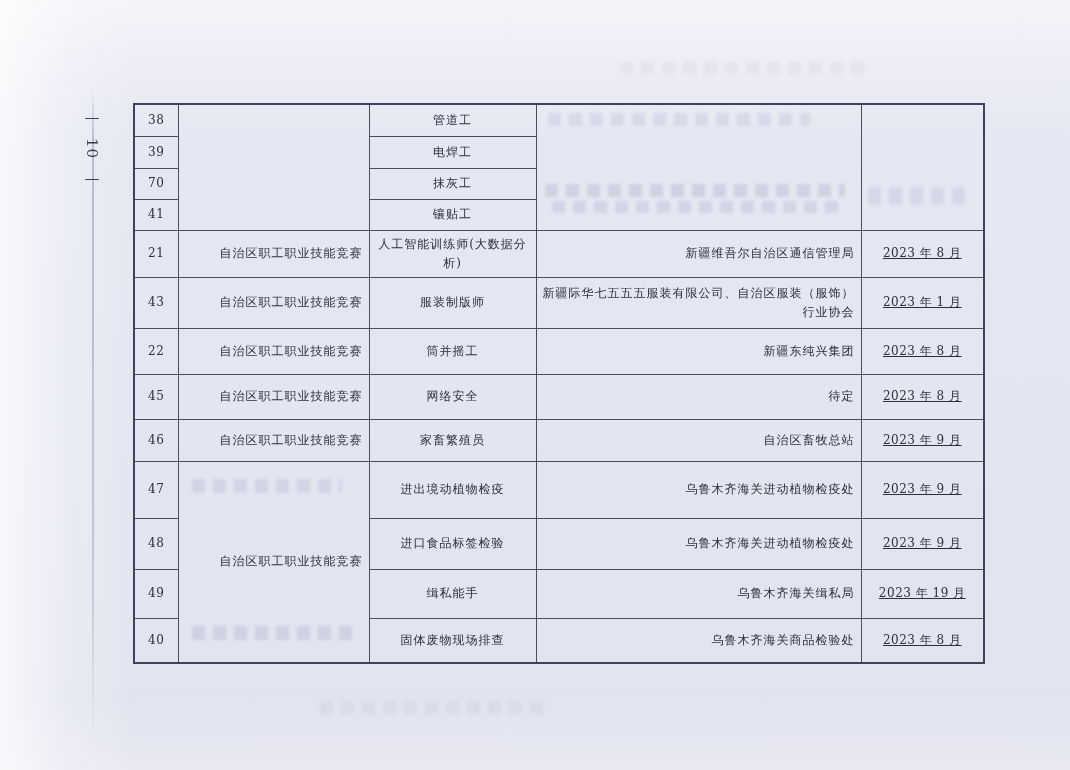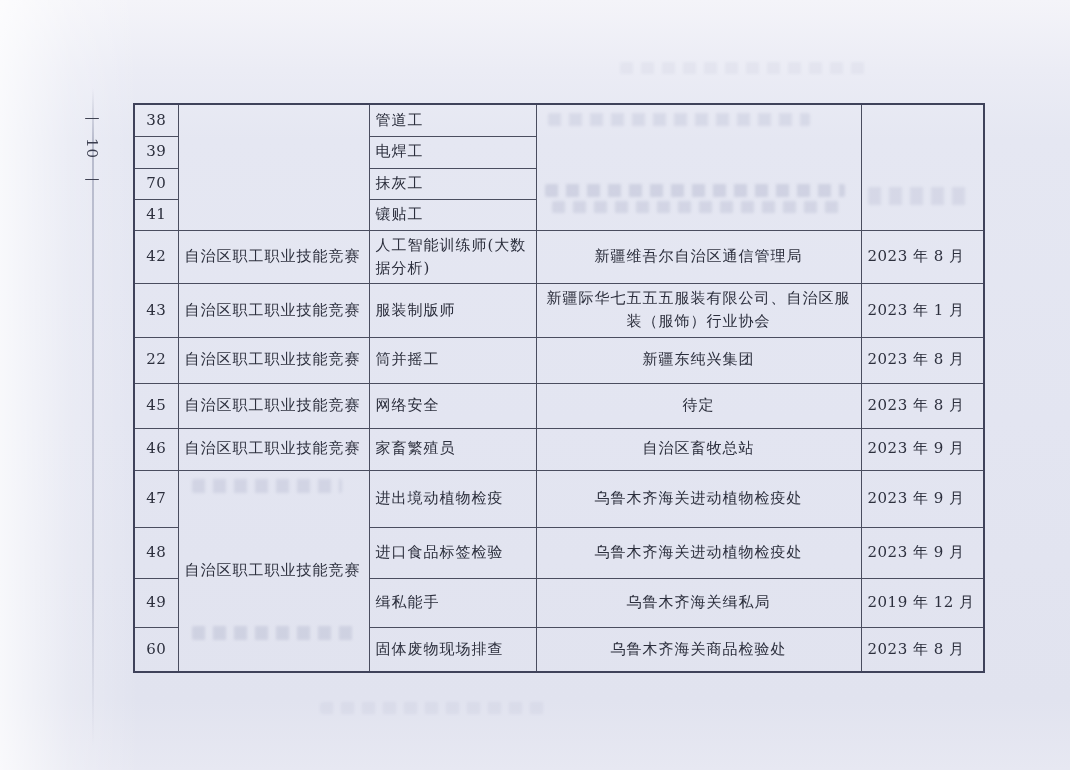--- a/index.html
+++ b/index.html
@@ -25,34 +25,34 @@
     position:absolute;left:78px;top:110px;width:28px;height:76px;
     display:flex;flex-direction:column;align-items:center;justify-content:space-between;
     color:#3a3d4e;font-size:15px;line-height:1;
   }
   .pageno .num{transform:rotate(90deg);letter-spacing:1px;}
   
   table.doc{
     position:absolute;left:133px;top:103px;width:850px;
     border-collapse:collapse;table-layout:fixed;
     border:2px solid #3f425a;
-    color:#2c2f3d;font-size:15px;
+    color:#2c2f3d;font-size:12px;
   }
   table.doc td{
     border:1px solid #4a4d5f;
     padding:3px 6px;
     vertical-align:middle;
     line-height:1.55;
     overflow:hidden;
   }
   .c-no{text-align:center;letter-spacing:.5px;}
-  .c-comp{text-align:left;letter-spacing:1px;padding:3px 2px;}
-  .c-skill{text-align:left;letter-spacing:1px;padding-left:9px;}
-  .c-org{text-align:center;letter-spacing:1px;padding-left:11px;padding-right:10px;}
-  .c-date{letter-spacing:.5px;white-space:nowrap;}
+  .c-comp{text-align:right;letter-spacing:1px;padding:3px 2px;}
+  .c-skill{text-align:center;letter-spacing:1px;padding-left:9px;}
+  .c-org{text-align:right;letter-spacing:1px;padding-left:11px;padding-right:10px;}
+  .c-date{text-align:center;letter-spacing:.5px;white-space:nowrap;text-decoration:underline;}
   .rh32{height:32px}.rh31{height:31px}.rh47{height:47px}.rh51{height:51px}
   .rh46{height:46px}.rh45{height:45px}.rh42{height:42px}.rh57{height:57px}.rh49{height:49px}
   
   .smudge{
     position:absolute;pointer-events:none;border-radius:2px;
     background:repeating-linear-gradient(90deg, rgba(122,128,164,.40) 0 13px, rgba(122,128,164,0) 13px 21px);
     filter:blur(1.6px);opacity:.5;
   }
   .s1{left:548px;top:113px;width:262px;height:13px;opacity:.35;}
   .s2{left:545px;top:184px;width:300px;height:13px;}
@@ -98,21 +98,21 @@
     <tr class="rh31">
       <td class="c-no">70</td>
       <td class="c-skill">抹灰工</td>
     </tr>
     <tr class="rh31">
       <td class="c-no">41</td>
       <td class="c-skill">镶贴工</td>
     </tr>
 
     <tr class="rh47">
-      <td class="c-no">42</td>
+      <td class="c-no">21</td>
       <td class="c-comp">自治区职工职业技能竞赛</td>
       <td class="c-skill">人工智能训练师(大数据分析)</td>
       <td class="c-org">新疆维吾尔自治区通信管理局</td>
       <td class="c-date">2023 年 8 月</td>
     </tr>
     <tr class="rh51">
       <td class="c-no">43</td>
       <td class="c-comp">自治区职工职业技能竞赛</td>
       <td class="c-skill">服装制版师</td>
       <td class="c-org">新疆际华七五五五服装有限公司、自治区服装（服饰）行业协会</td>
@@ -150,24 +150,24 @@
     <tr class="rh51">
       <td class="c-no">48</td>
       <td class="c-skill">进口食品标签检验</td>
       <td class="c-org">乌鲁木齐海关进动植物检疫处</td>
       <td class="c-date">2023 年 9 月</td>
     </tr>
     <tr class="rh49">
       <td class="c-no">49</td>
       <td class="c-skill">缉私能手</td>
       <td class="c-org">乌鲁木齐海关缉私局</td>
-      <td class="c-date">2019 年 12 月</td>
+      <td class="c-date">2023 年 19 月</td>
     </tr>
     <tr class="rh45">
-      <td class="c-no">60</td>
+      <td class="c-no">40</td>
       <td class="c-skill">固体废物现场排查</td>
       <td class="c-org">乌鲁木齐海关商品检验处</td>
       <td class="c-date">2023 年 8 月</td>
     </tr>
   </tbody>
 </table>
 
 <div class="smudge s1"></div>
 <div class="smudge s2"></div>
 <div class="smudge s3"></div>

